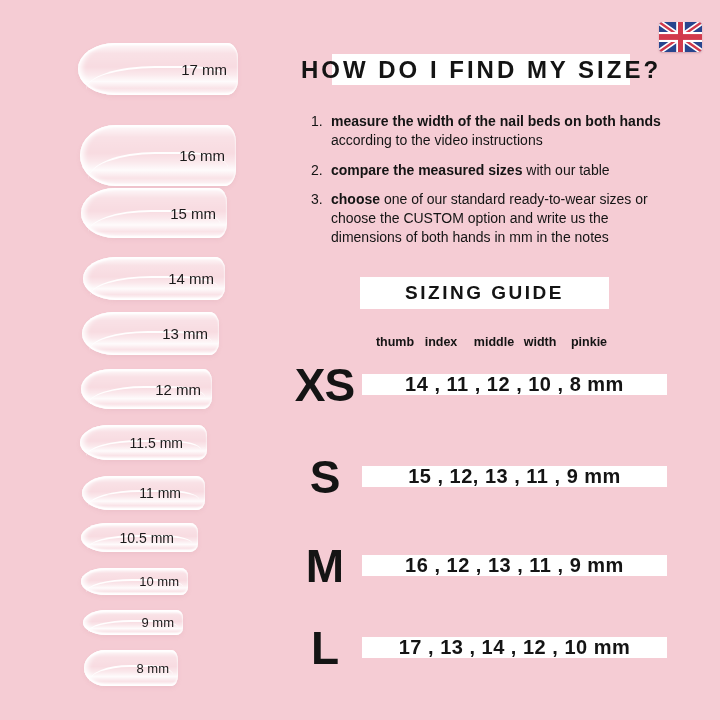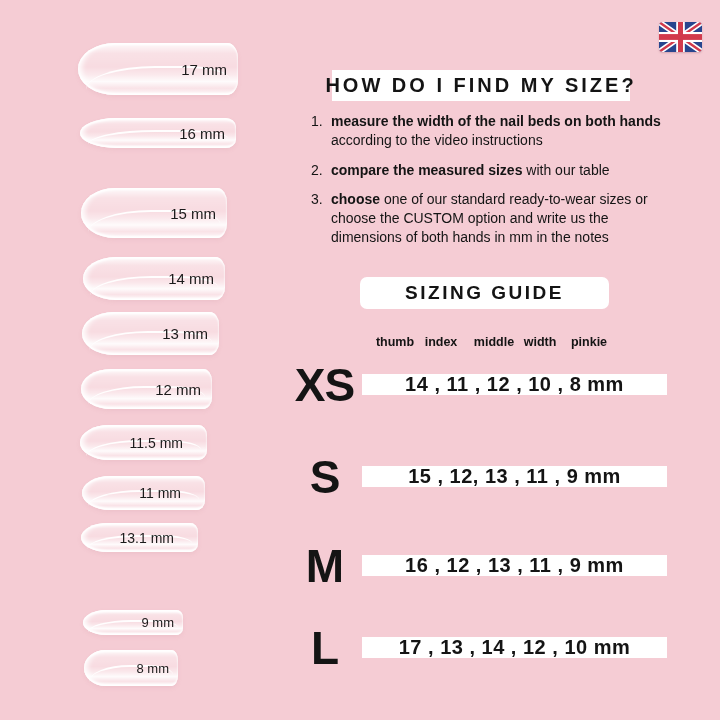--- a/index.html
+++ b/index.html
@@ -34,21 +34,21 @@
     content:""; position:absolute; left:5%; right:5%; bottom:8%; height:44%;
     border-top:2.5px solid rgba(255,255,255,.95);
     border-radius:48% 30% 0 0 / 95% 55% 0 0;
     pointer-events:none;
   }
   .nail-label {
     position:relative; z-index:1; color:#1b1b1b;
     font-size:15px; padding-right:11px; white-space:nowrap;
   }
   .n0{left:78px;top:43px;width:160px;height:52px}
-  .n1{left:80px;top:118px;width:156px;height:30px}
+  .n1{left:80px;top:125px;width:156px;height:61px}
   .n2{left:81px;top:188px;width:146px;height:50px}
   .n3{left:83px;top:257px;width:142px;height:43px}
   .n4{left:82px;top:312px;width:137px;height:43px}
   .n5{left:81px;top:369px;width:131px;height:40px}
   .n6{left:80px;top:425px;width:127px;height:35px}
   .n7{left:82px;top:476px;width:123px;height:34px}
   .n8{left:81px;top:523px;width:117px;height:29px}
   .n9{left:81px;top:568px;width:107px;height:27px}
   .n10{left:83px;top:610px;width:100px;height:25px}
   .n11{left:84px;top:650px;width:94px;height:36px}
@@ -63,23 +63,23 @@
   }
   .flag svg { display:block; width:100%; height:100%; }
 
   
   .banner {
     position:absolute; background:#ffffff;
     display:flex; align-items:center; justify-content:center;
     font-weight:bold; white-space:nowrap;
   }
   .banner-heading { left:332px; top:54px; width:298px; height:31px;
-    font-size:20px; letter-spacing:3px;margin-top:16px; }
+    font-size:24px; letter-spacing:3px; }
   .banner-guide { left:360px; top:277px; width:249px; height:32px;
-    font-size:19px; letter-spacing:2.5px;border-radius:7px; }
+    font-size:19px; letter-spacing:2.5px; }
 
   
   .steps { position:absolute; left:311px; top:112px; width:356px; list-style:none; }
   .step { display:flex; margin-bottom:11px; font-size:14px; line-height:1.34; }
   .step-num { flex:none; width:20px; }
   .step-text { margin:0; }
   .step-text b { font-weight:bold; }
 
   
   .col-headers { position:absolute; left:362px; top:335px; width:305px; height:14px; }
@@ -129,21 +129,24 @@
   <div class="nail n5">
       <span class="nail-label">12 mm</span>
     </div>
   <div class="nail n6">
       <span class="nail-label">11.5 mm</span>
     </div>
   <div class="nail n7">
       <span class="nail-label">11 mm</span>
     </div>
   <div class="nail n8">
-      <span class="nail-label">13.1 mm</span>
+      <span class="nail-label">10.5 mm</span>
+    </div>
+  <div class="nail n9">
+      <span class="nail-label">10 mm</span>
     </div>
   <div class="nail n10">
       <span class="nail-label">9 mm</span>
     </div>
   <div class="nail n11">
       <span class="nail-label">8 mm</span>
     </div>
 
   <div class="flag">
     <svg viewBox="0 0 60 36" preserveAspectRatio="none" aria-hidden="true">

